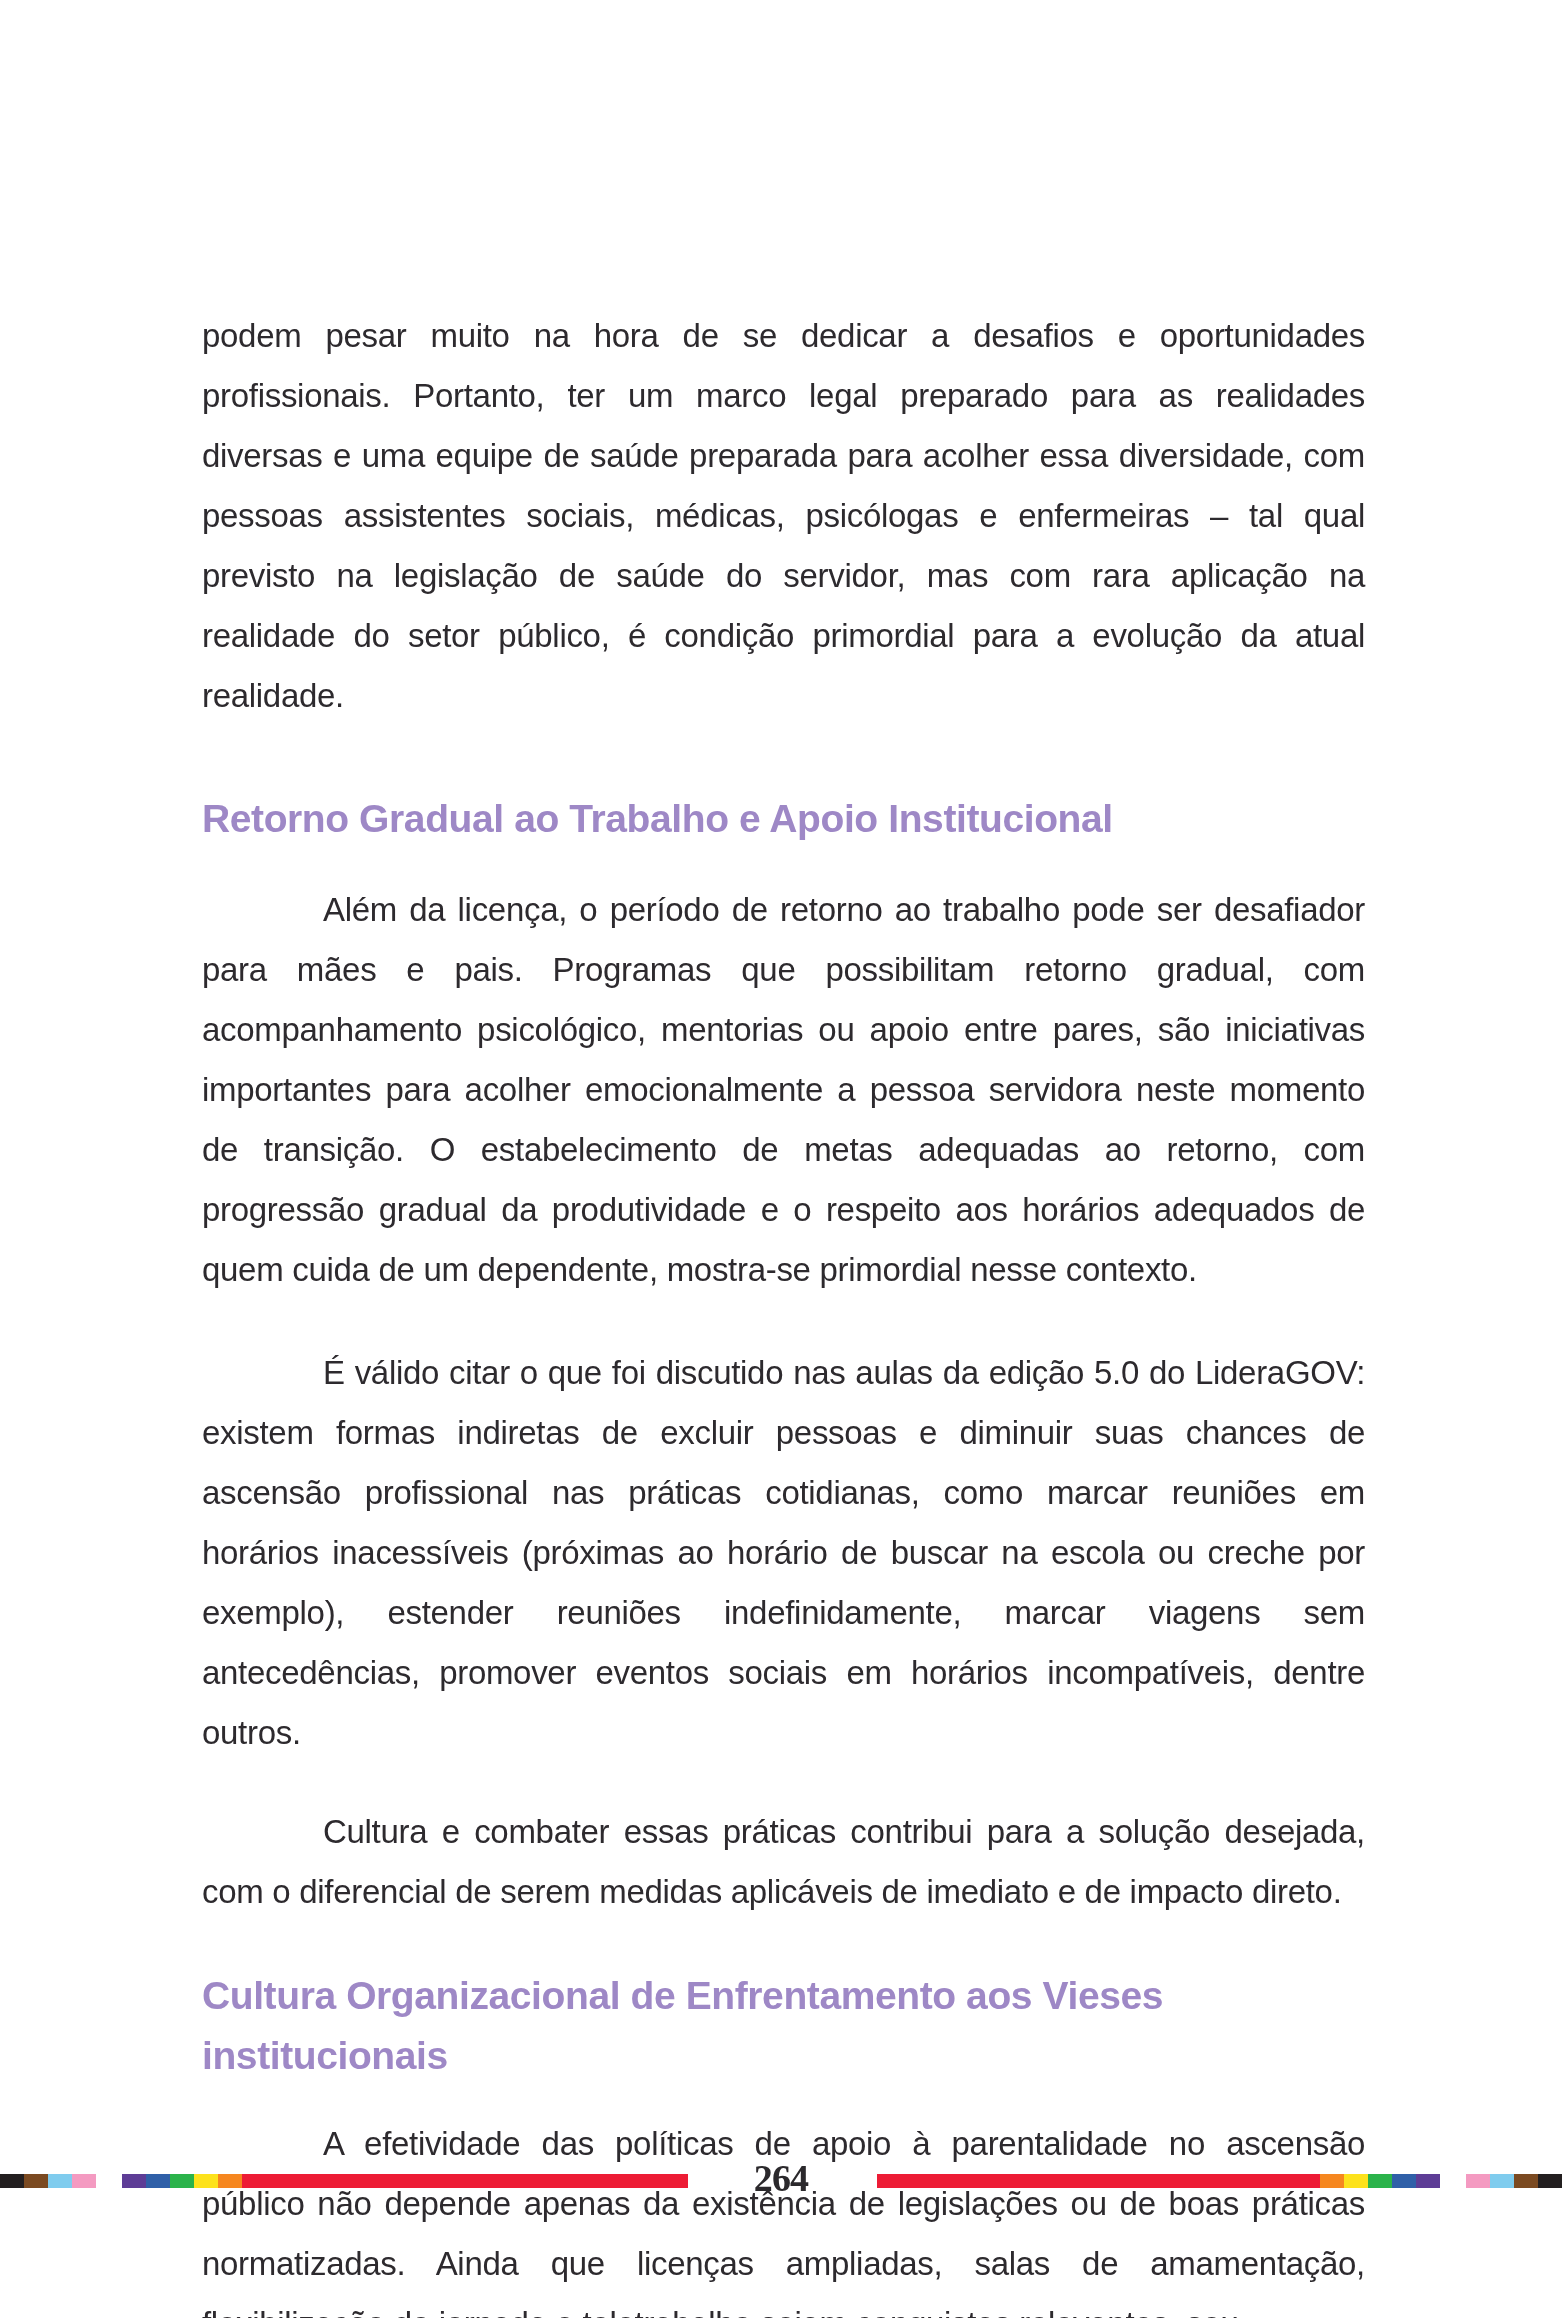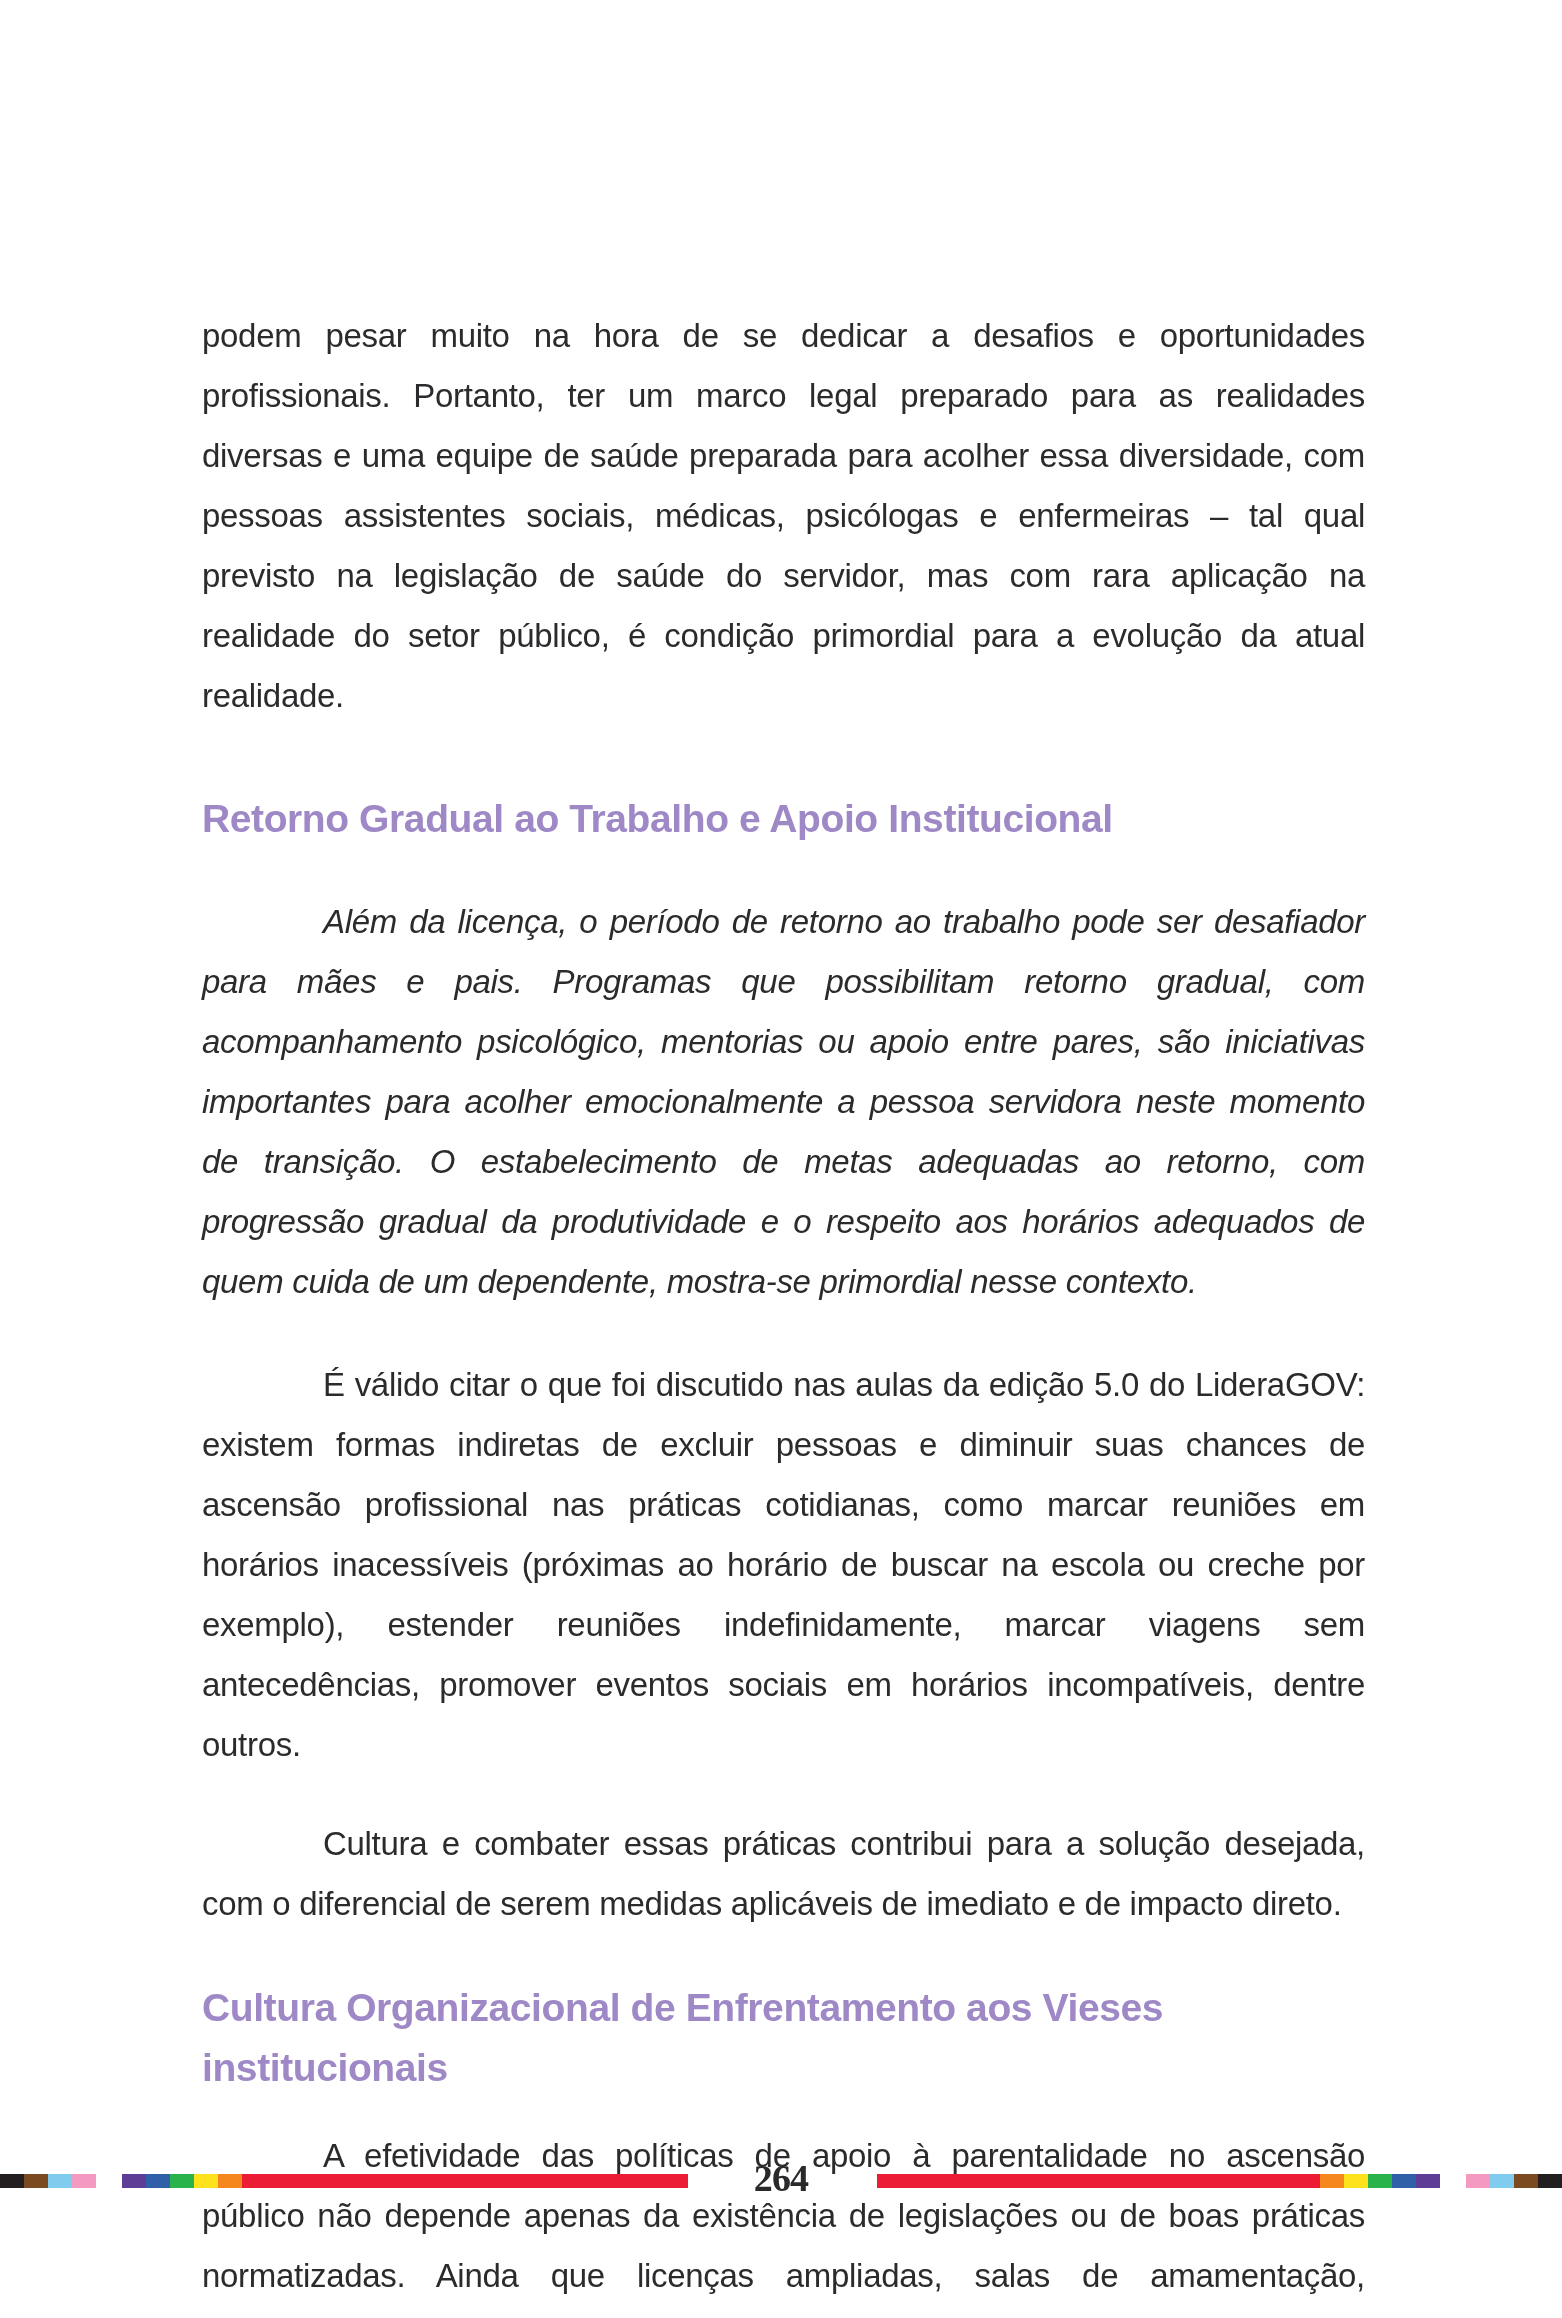--- a/index.html
+++ b/index.html
@@ -33,21 +33,21 @@
   p.indent { text-indent: 121px; }
   .heading {
     color: #9e88c6;
     font-weight: bold;
     font-size: 39px;
     line-height: 51px;
     letter-spacing: -0.4px;
     font-stretch: condensed;
   }
   #h1 { margin-top: 67px; }
-  #p2 { margin-top: 48px; font-style: italic; }
+  #p2 { margin-top: 36px; }
   #p3 { margin-top: 43px; }
   #p4 { margin-top: 39px; }
   #h2 { margin-top: 44px; }
   #h2 .heading-line { line-height: 60px; }
   #p5 { margin-top: 28px; }
 
   .footer-strip {
     position: absolute;
     top: 2174px;
     height: 13.7px;

